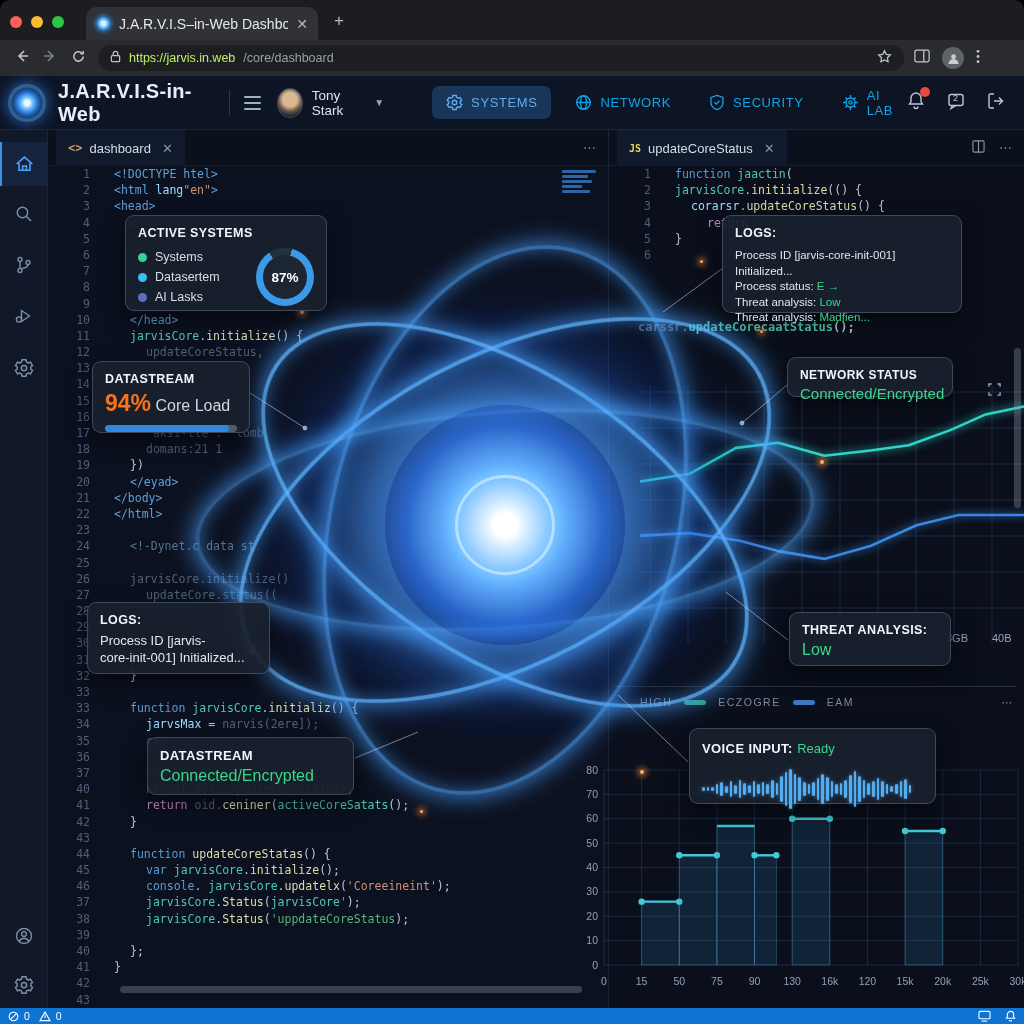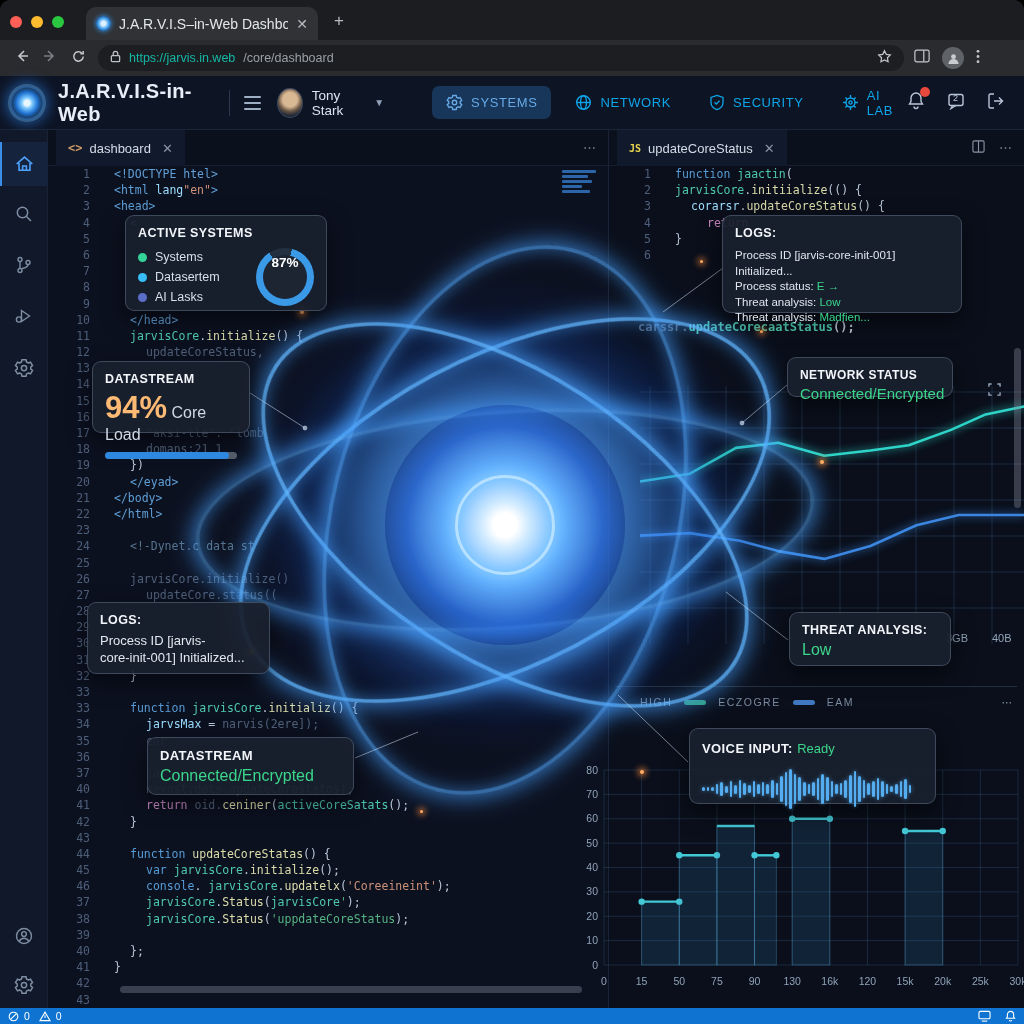--- a/index.html
+++ b/index.html
@@ -19,21 +19,21 @@
     background:radial-gradient(circle,#dff1ff 0 20%,#56aef2 45%,#1459a8 75%,#0a2a55 100%);
     box-shadow:0 0 5px #3f9bf0; }
   .tab-x, .new-tab { color:#b6bac0; font-size:14px; line-height:1; }
   .new-tab { position:absolute; left:334px; top:12px; font-size:17px; }
   .toolbar { position:absolute; top:40px; left:0; width:100%; height:36px; background:#2a2b2e;
     display:flex; align-items:center; }
   .navbtn { width:28px; text-align:center; color:#c3c6cb; flex:none; }
   .navbtn.dim { color:#7a7d82; }
   .urlbar { margin-left:6px; width:806px; height:26px; background:#1d1e21; border-radius:14px;
     display:flex; align-items:center; padding:0 12px; gap:8px; color:#bdc1c6; }
-  .url-main { color:#14b8a6; font-size:12.5px; }
+  .url-main { color:#bef264; font-size:12.5px; }
   .url-path { color:#9aa0a6; font-size:12.5px; flex:1; }
   .chrome-right { display:flex; align-items:center; gap:12px; margin-left:10px; color:#c3c6cb; }
   .chrome-avatar { width:22px; height:22px; border-radius:50%; background:#5f6368; display:flex;
     align-items:center; justify-content:center; }
 
   
   .appheader { position:absolute; top:76px; left:0; width:100%; height:54px; background:#0d1424;
     border-bottom:1px solid #1b2638; display:flex; align-items:center; }
   .logo { width:38px; height:38px; margin-left:8px; border-radius:50%; flex:none;
     background:radial-gradient(circle,#eaf7ff 0 10%,#7cc9ff 20%,#1f72d2 40%,#0b2a55 55%,#14407e 60%,rgba(10,30,70,0) 72%);
@@ -111,23 +111,23 @@
 
   
   .panel { position:absolute; background:rgba(26,32,45,.93); border:1px solid rgba(125,145,170,.38);
     border-radius:9px; box-shadow:0 8px 22px rgba(0,0,0,.55); color:#dfe6ef; padding:10px 12px; }
   .p-title { font-size:12.5px; font-weight:bold; color:#f2f5fa; letter-spacing:.4px; }
   .green { color:#3bd68c; }
   .legend-row { display:flex; align-items:center; gap:8px; font-size:12.5px; color:#d6dfea; height:20px; }
   .legend-dot { width:9px; height:9px; border-radius:50%; flex:none; }
   .donut { position:relative; width:58px; height:58px; border-radius:50%; }
   .donut-hole { position:absolute; left:7px; top:7px; width:44px; height:44px; border-radius:50%;
-    background:#1d2432; display:flex; justify-content:center;
+    background:#1d2432; display:flex; align-items:center; justify-content:center;
     color:#fff; font-size:13.5px; font-weight:bold; }
-  .bigval { font-size:31px; font-weight:bold; color:#fdba74;text-align:center; }
+  .bigval { font-size:23px; font-weight:bold; color:#f97316;text-align:center; }
   .prog-track { margin-top:8px; width:100%; height:7px; border-radius:4px; background:#525b68; overflow:hidden; }
   .prog-fill { height:100%; background:#2f88e0; border-radius:4px; }
   .logs-line { font-size:11.5px; line-height:15.5px; color:#dfe6ef; }
   .wave { display:flex; align-items:center; gap:2px; height:46px; margin-top:9px; }
   .wave div { width:2.6px; border-radius:2px; background:#55aef0; box-shadow:0 0 4px rgba(80,170,240,.7); }
 
   
   .chart { position:absolute; }
   .chart-label { position:absolute; color:#93a5b9; font-size:11px; }
   .rlegend { position:absolute; left:640px; top:566px; width:374px; display:flex; align-items:center;

